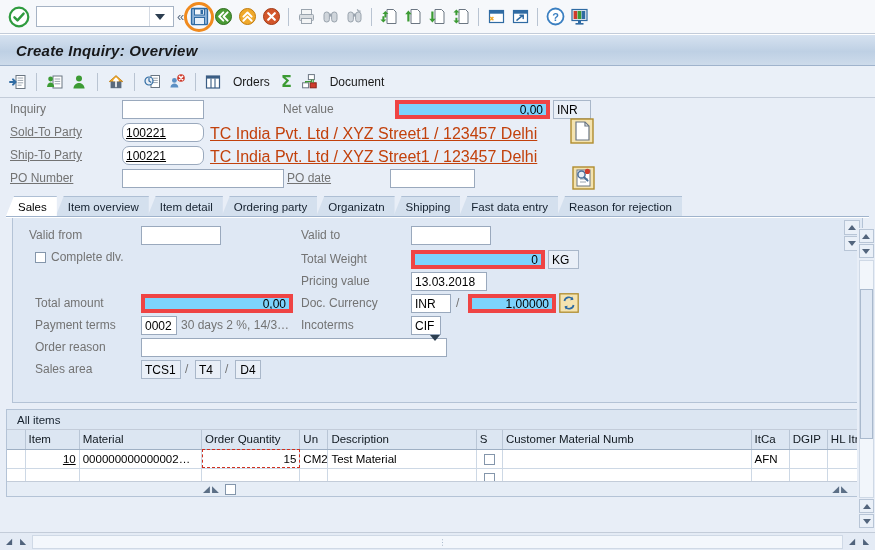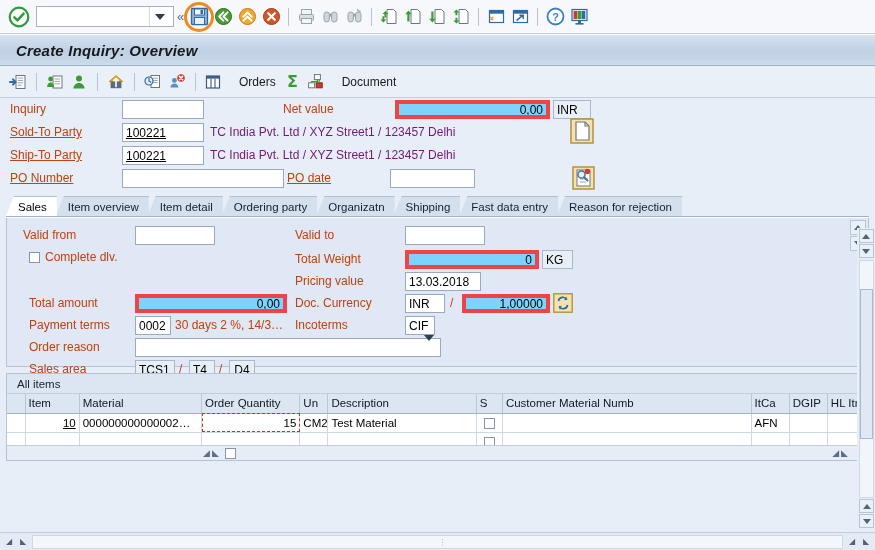--- a/index.html
+++ b/index.html
@@ -74,44 +74,44 @@
   .toolbar-app {
     height: 32px;
     background: #eaf0f8;
     border-bottom: 1px solid #c3ccd9;
     display: flex; align-items: center;
     padding: 0 6px;
   }
   .abtn {
     height: 26px; flex: none;
     display: flex; align-items: center; justify-content: center;
-    cursor: pointer; gap: 18px; padding: 0 3px;
+    cursor: pointer; gap: 12px; padding: 0 3px;
   }
   .abtn .lbl { font-size: 12px; color: #1a1a1a; padding-right:2px; }
   .asep { width: 1px; height: 18px; background: #b9c4d2; margin: 0 6px; flex:none; }
 
   
   .hdr {
     position: relative;
     height: 96px;
     background: #e8eef7;
     padding: 6px 0 0 0;
   }
-  .fld-label { font-size: 12px; color: #c2410c; }
+  .fld-label { font-size: 12px; color: #737373; }
   .fld-label.link { text-decoration: underline; cursor: pointer; }
   .txt { 
     background: #fff; border: 1px solid #9aa9bd;
     height: 19px; font-size: 12px; font-family: "Liberation Sans", sans-serif;
     padding: 0 3px; outline: none; color: #000;
   }
   .txt.ro { background: #7dd3fc; border: 4px solid #ef4444; }
   .txt.tiny { background:#e9eff7; border:1px solid #a9b7c9; }
   .txt.rt { text-align: right; }
-  .underlink { cursor: pointer; color:#701a75; font-size:12px; }
-  .val-underline { text-decoration: underline; }
+  .underlink { text-decoration: underline; cursor: pointer; color:#c2410c; font-size:16px; }
+  .val-underline { text-decoration: underline; border-radius: 7px; }
 
   
   .tabstrip {
     position: relative;
     height: 22px;
     margin: 0 6px;
     display: flex; align-items: flex-end;
   }
   .tab {
     position: relative;
@@ -132,26 +132,26 @@
     color: #000;
     z-index: 3;
   }
   .tabs-underline {
     height: 2px; background: #ffffff; margin: 0 6px;
     border-top: 1px solid #9fb3cc;
   }
 
   
   .panel {
-    margin: 0 6px;
+    margin: 0 12px;
     background: #dfe8f4;
     border: 1px solid #b4c3d6;
     border-top: none;
     position: relative;
-    height: 149px;
+    height: 185px;
     text-decoration: underline;
   }
   .panel-inner { position: relative; padding: 8px 0 0 0; height:100%; }
   .scrollcol {
     position: absolute; right: 2px; top: 2px; width: 16px; bottom: 2px;
   }
   .sb-arrow {
     width: 16px; height: 15px; background: #eaf0f8;
     border: 1px solid #b8c5d6;
     display: flex; align-items: center; justify-content: center;

